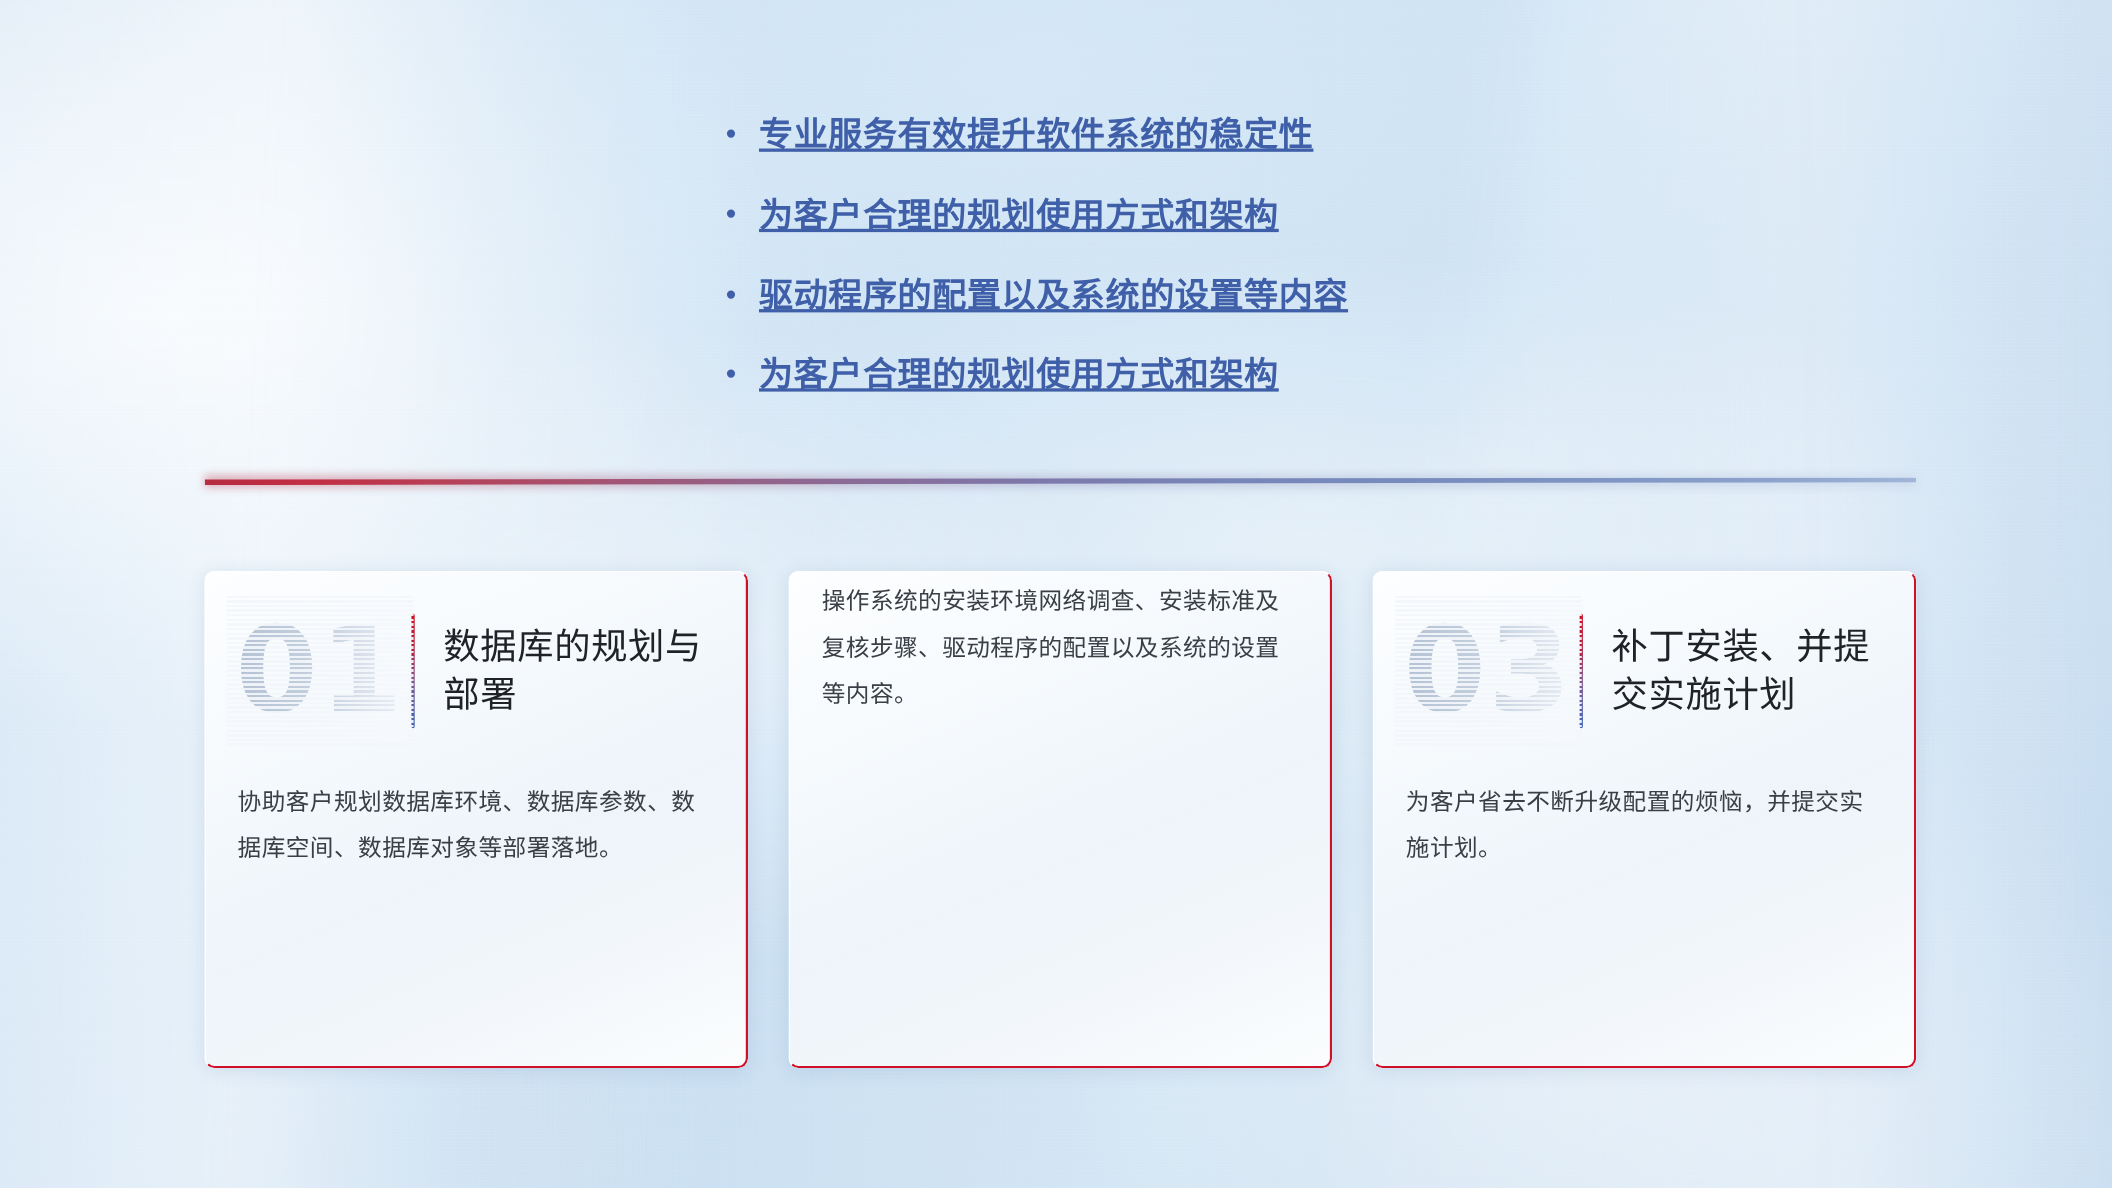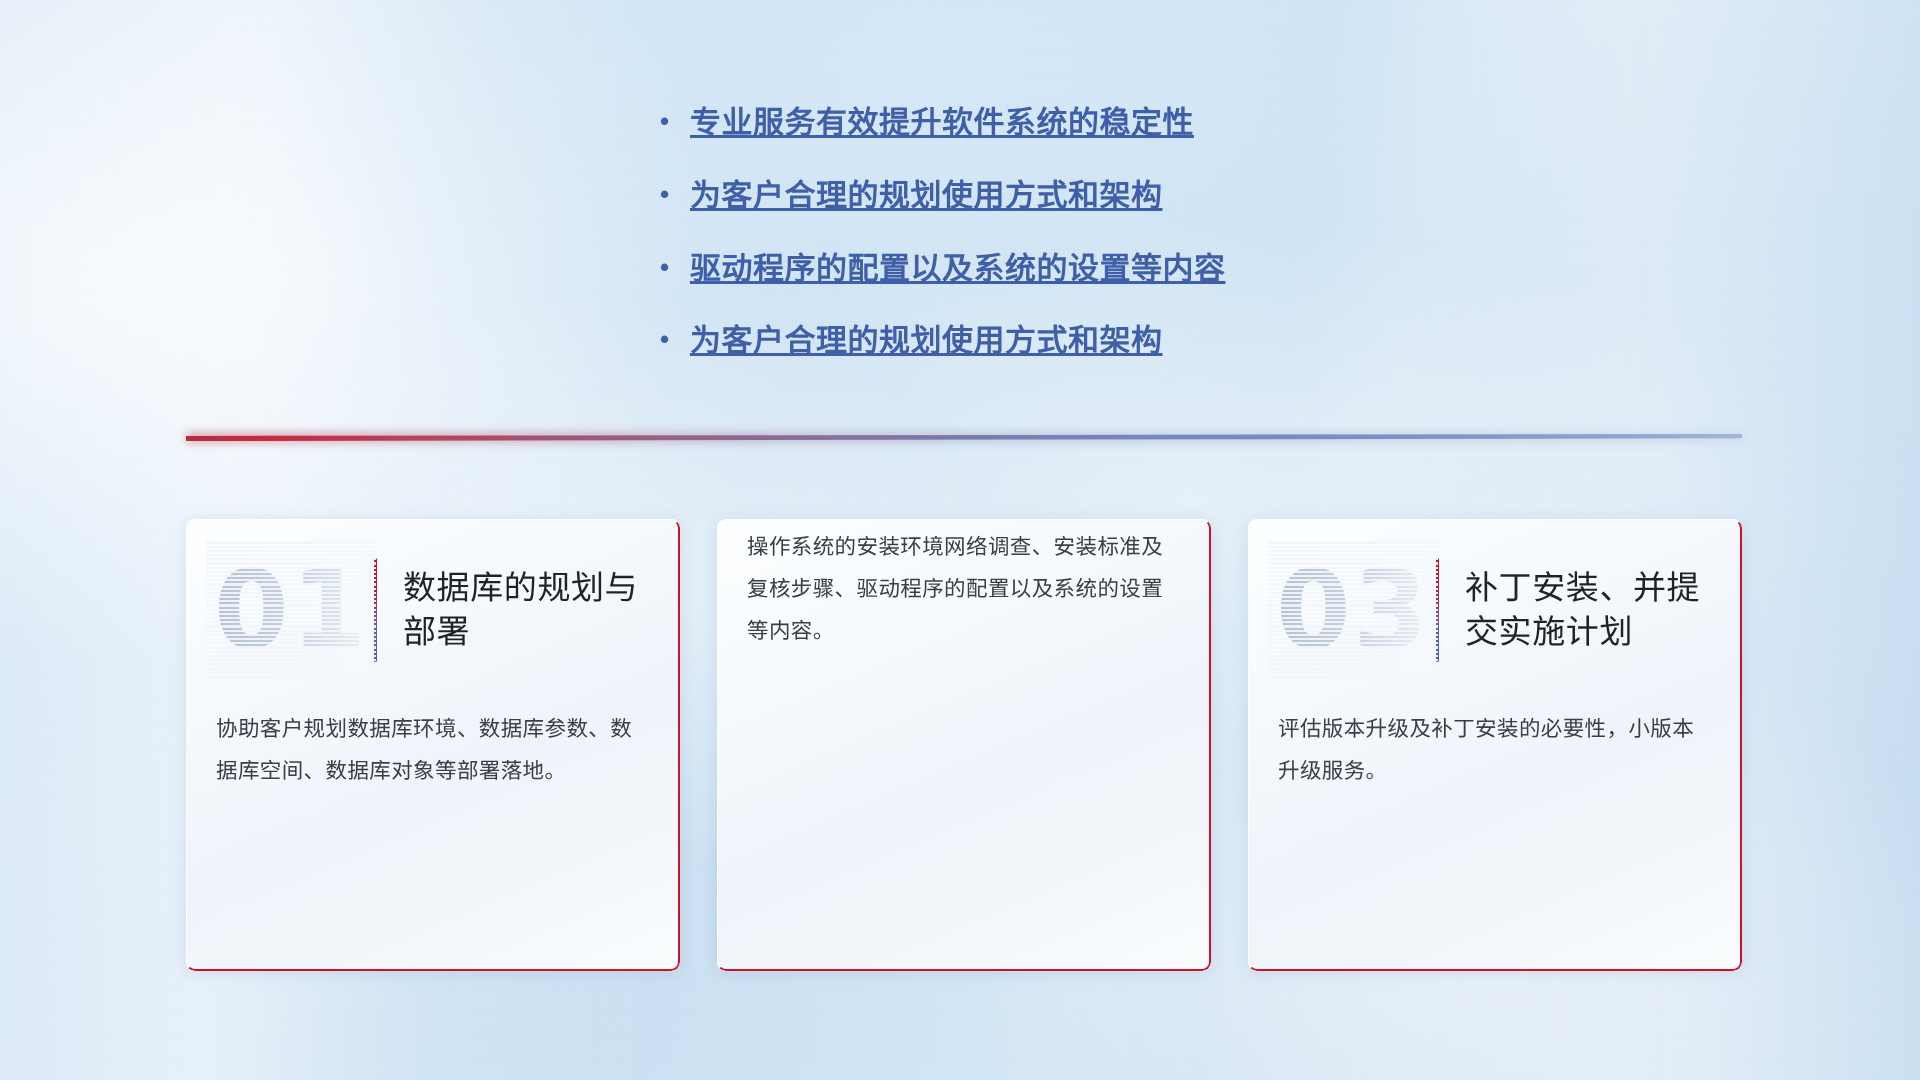--- a/index.html
+++ b/index.html
@@ -243,16 +243,16 @@
   <div class="card">
     <div class="card-top">
       <div class="bignum">
         <span>03</span>
         <div class="stripes"></div>
         <div class="fade"></div>
       </div>
       <div class="accent-bar"></div>
       <div class="card-title">补丁安装、并提交实施计划</div>
     </div>
-    <div class="card-body">评估版本升级及补丁安装的必要性，小版本升级服务。</div>
+    <div class="card-body">为客户省去不断升级配置的烦恼，并提交实施计划。</div>
   </div>
 
 </div>
 
 </body></html>

